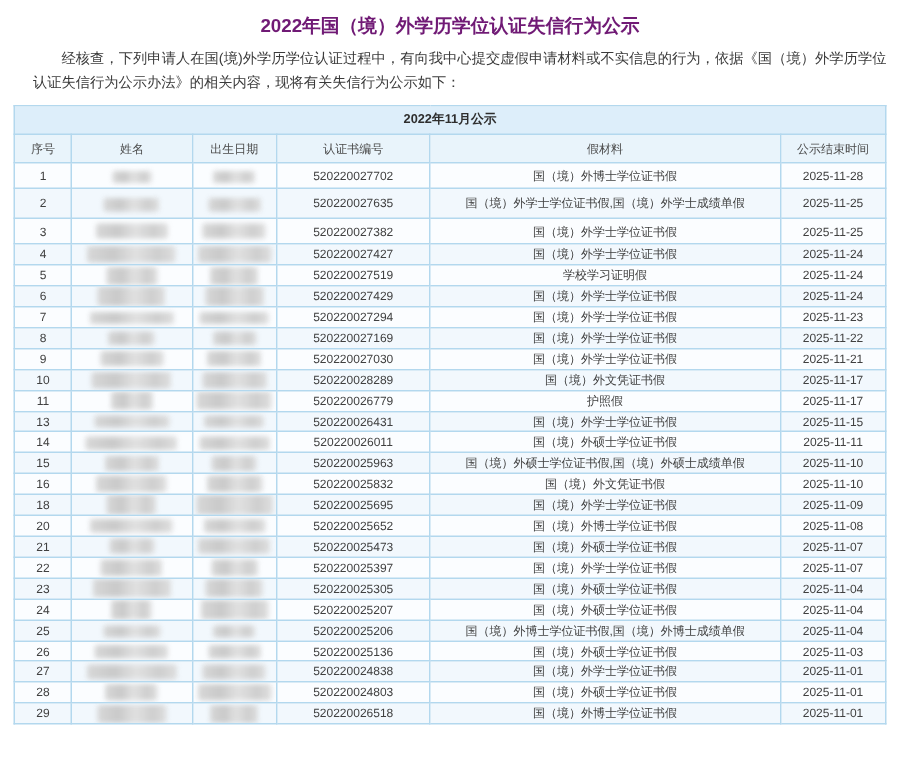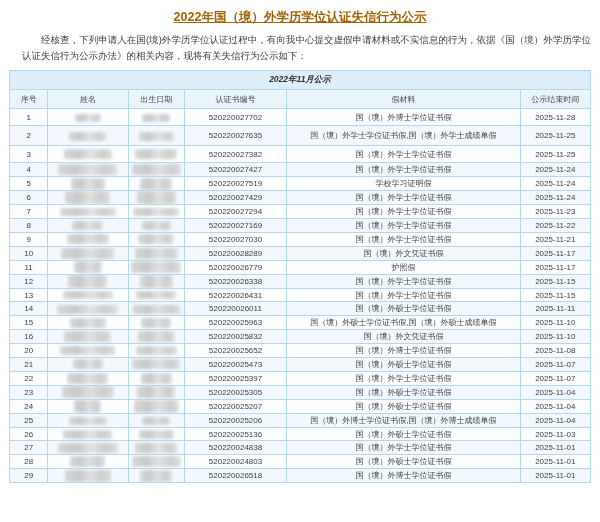--- a/index.html
+++ b/index.html
@@ -2,37 +2,37 @@
 <html><head>
 <meta charset="utf-8">
 <style>
   html,body{margin:0;padding:0;}
   body{
     width:600px;height:522px;overflow:hidden;background:#ffffff;
     font-family:"Liberation Sans","DejaVu Sans",sans-serif;color:#333;
     position:relative;
   }
   .page-title{
-    margin:9px 0 6px 0;text-align:center;font-size:12.5px;font-weight:bold;color:#a16207;text-decoration:underline;
+    margin:9px 0 6px 0;text-align:center;font-size:12.5px;font-weight:bold;color:#701a75;
   }
   .intro{
     margin:4px 9px 7px 22px;font-size:9.5px;line-height:1.65;color:#3a3a3a;
     text-indent:2em;text-align:justify;
   }
   .tbl-wrap{margin:0 9px;}
   table{
     width:100%;border-collapse:collapse;table-layout:fixed;
   }
   td,th{
     border:1px solid #b3d8ee;text-align:center;vertical-align:middle;
     font-size:8px;font-weight:normal;color:#404040;padding:0 1px;overflow:hidden;
     white-space:nowrap;
   }
   tr.caption-row td{
-    background:#ddeefa;font-weight:bold;font-size:8.5px;color:#2e2e2e;height:18px;font-style:italic;
+    background:#ddeefa;font-weight:bold;font-size:8.5px;color:#2e2e2e;height:18px;
   }
   tr.head-row th{
     background:#e9f4fb;color:#4a4a4a;height:18px;font-size:8px;
   }
   tr.data-row{height:13.9px;}
   tr.data-row:nth-child(odd){background:#fbfdff;}
   tr.data-row:nth-child(even){background:#f2f8fd;}
   tr.data-row:nth-child(1){height:17px;}
   tr.data-row:nth-child(2){height:20px;}
   tr.data-row:nth-child(3){height:17px;}
@@ -171,28 +171,20 @@
 
   <tr class="data-row">
     <td>11</td>
     <td><span class="blur-blob" style="width: 28px; height: 12px;"></span></td>
     <td><span class="blur-blob" style="width: 50px; height: 12px;"></span></td>
     <td>520220026779</td>
     <td>护照假</td>
     <td>2025-11-17</td>
   </tr>
 
-  <tr class="data-row">
-    <td>12</td>
-    <td><span class="blur-blob" style="width: 39px; height: 13px;"></span></td>
-    <td><span class="blur-blob" style="width: 33px; height: 13px;"></span></td>
-    <td>520220026338</td>
-    <td>国（境）外学士学位证书假</td>
-    <td>2025-11-15</td>
-  </tr>
 
   <tr class="data-row">
     <td>13</td>
     <td><span class="blur-blob" style="width: 50px; height: 8px;"></span></td>
     <td><span class="blur-blob" style="width: 40px; height: 8px;"></span></td>
     <td>520220026431</td>
     <td>国（境）外学士学位证书假</td>
     <td>2025-11-15</td>
   </tr>
 
@@ -217,20 +209,28 @@
   <tr class="data-row">
     <td>16</td>
     <td><span class="blur-blob" style="width: 47px; height: 11px;"></span></td>
     <td><span class="blur-blob" style="width: 37px; height: 11px;"></span></td>
     <td>520220025832</td>
     <td>国（境）外文凭证书假</td>
     <td>2025-11-10</td>
   </tr>
 
 
+  <tr class="data-row">
+    <td>18</td>
+    <td><span class="blur-blob" style="width: 33px; height: 13px;"></span></td>
+    <td><span class="blur-blob" style="width: 51px; height: 13px;"></span></td>
+    <td>520220025695</td>
+    <td>国（境）外学士学位证书假</td>
+    <td>2025-11-09</td>
+  </tr>
 
 
   <tr class="data-row">
     <td>20</td>
     <td><span class="blur-blob" style="width: 55px; height: 9px;"></span></td>
     <td><span class="blur-blob" style="width: 41px; height: 9px;"></span></td>
     <td>520220025652</td>
     <td>国（境）外博士学位证书假</td>
     <td>2025-11-08</td>
   </tr>

